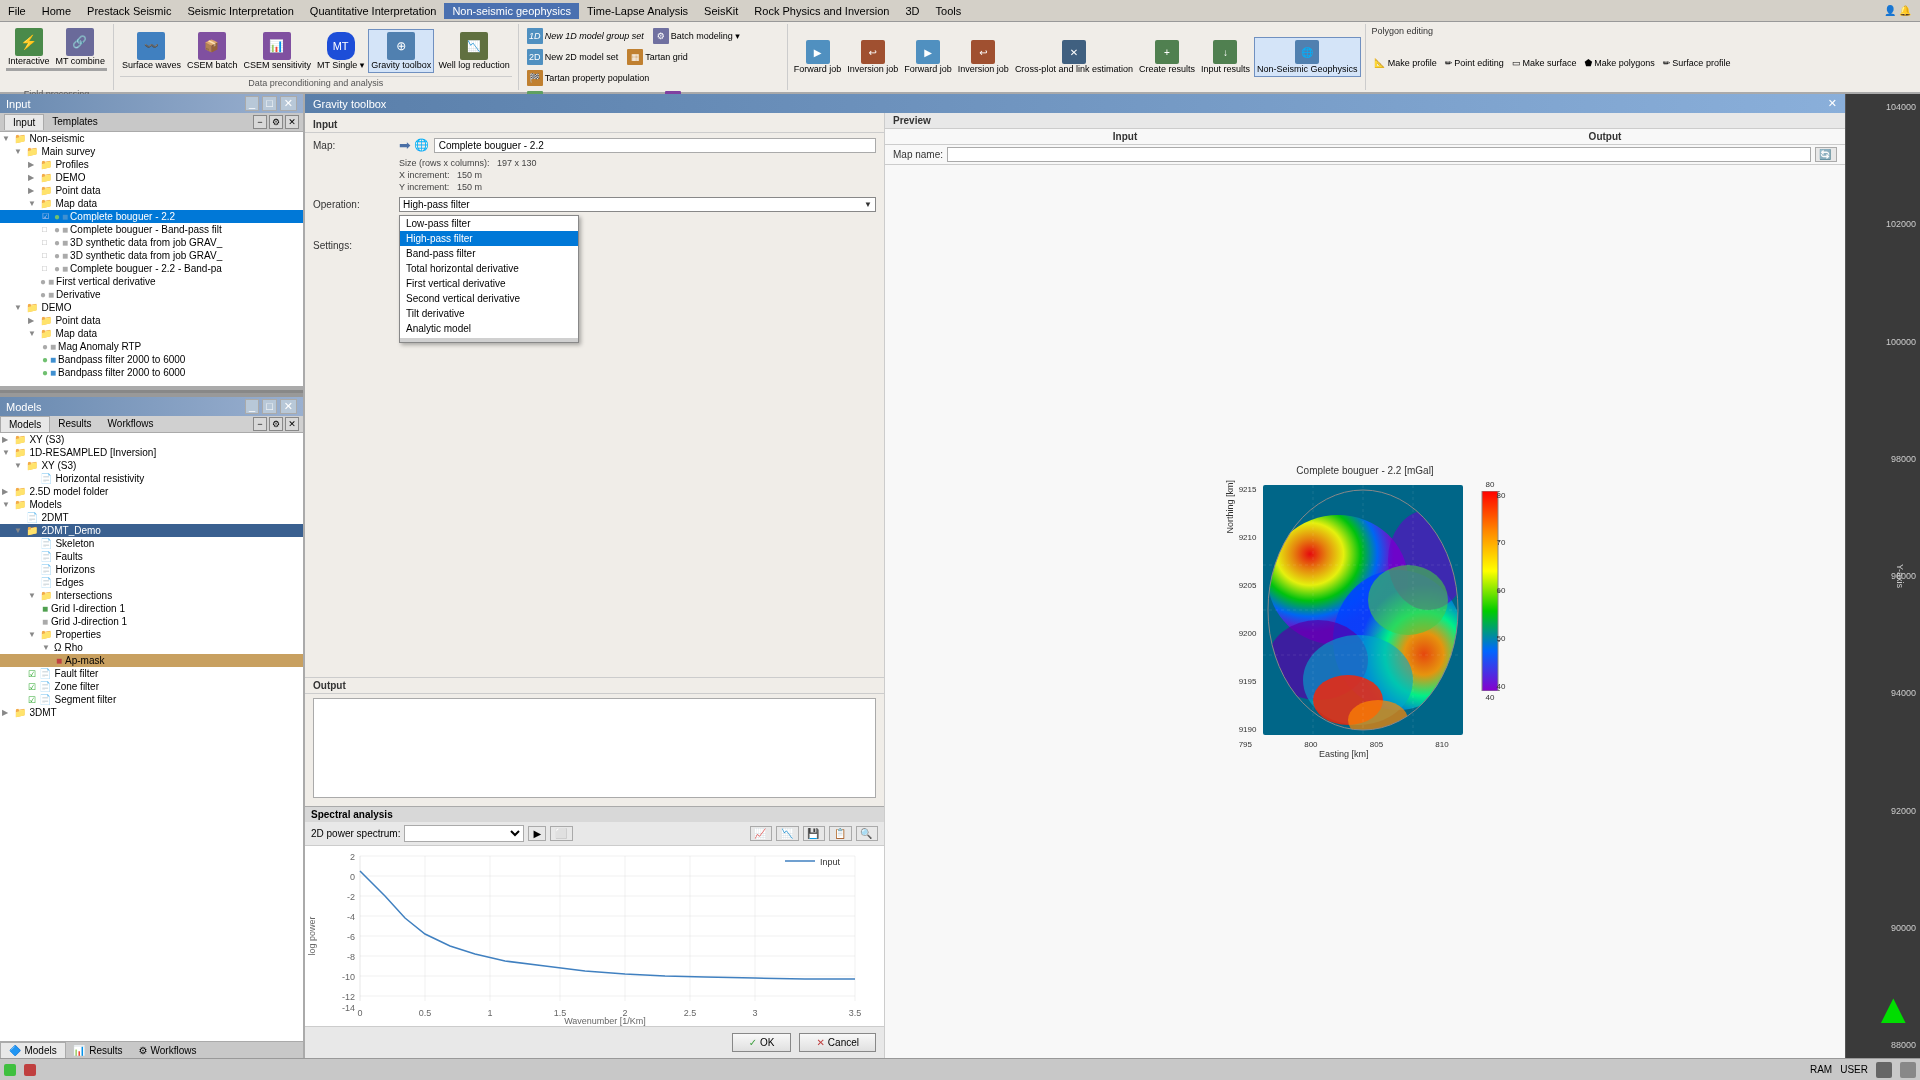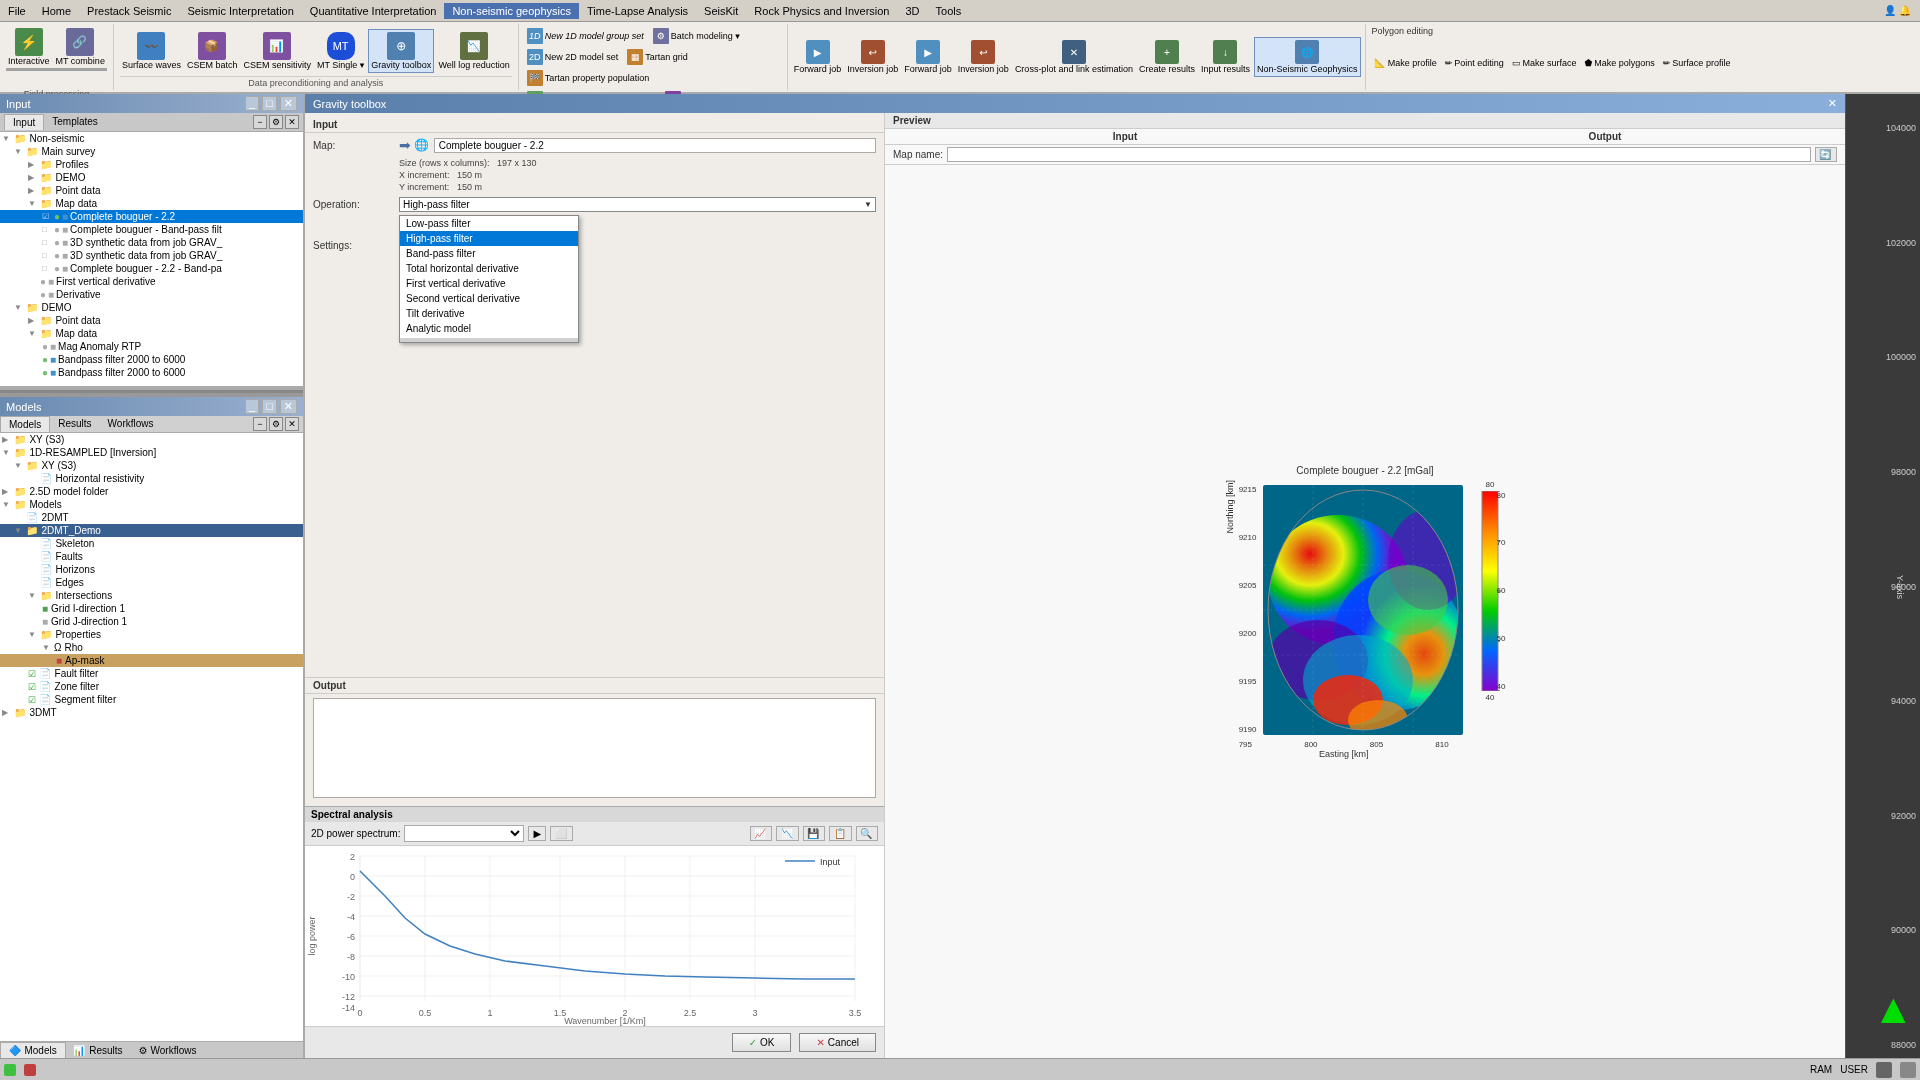--- a/index.html
+++ b/index.html
@@ -759,21 +759,21 @@
                 </div>
               </div>
             </div>
           </div>
         </div>
       </div>
     </div>
   </div>
 
   <div style="width:75px;background:#3a3a3a;display:flex;flex-direction:column;justify-content:space-between;padding:8px 4px;border-left:1px solid #555;color:#ccc;font-size:9px;">
-    <div style="position:relative;flex:1;margin-top:21px;">
+    <div style="position:relative;flex:1;">
       <div style="position:absolute;right:4px;top:50%;transform:translateY(-50%) rotate(90deg);font-size:9px;color:#ccc;white-space:nowrap;">Y-axis</div>
       <div style="display:flex;flex-direction:column;justify-content:space-between;height:100%;text-align:right;">
         <span>104000</span>
         <span>102000</span>
         <span>100000</span>
         <span>98000</span>
         <span>96000</span>
         <span>94000</span>
         <span>92000</span>
         <span>90000</span>

